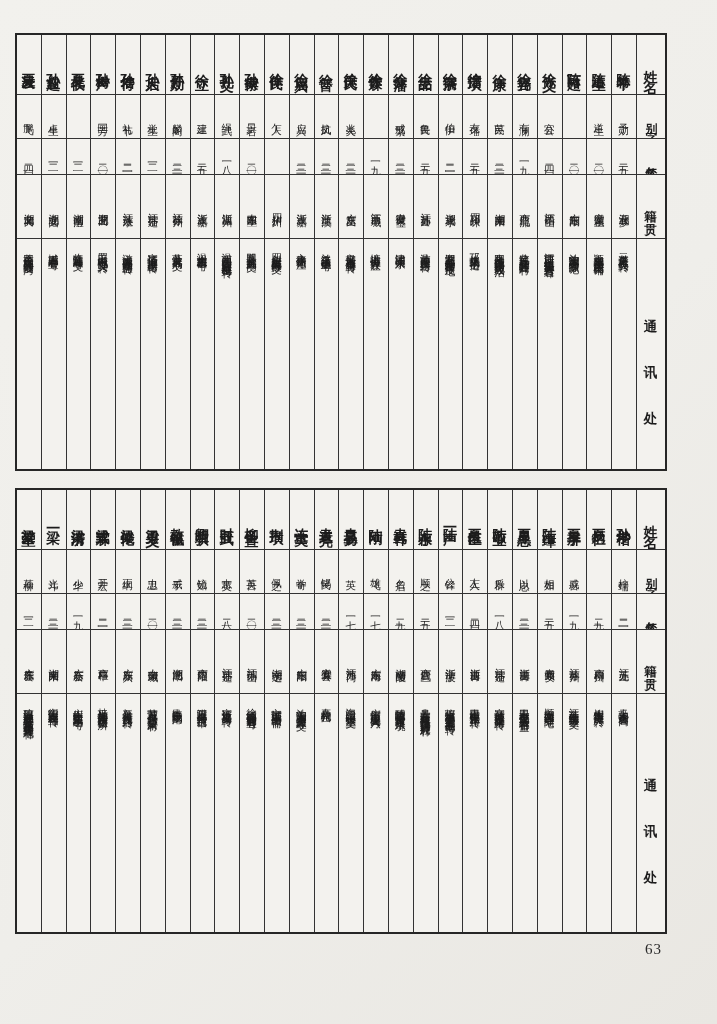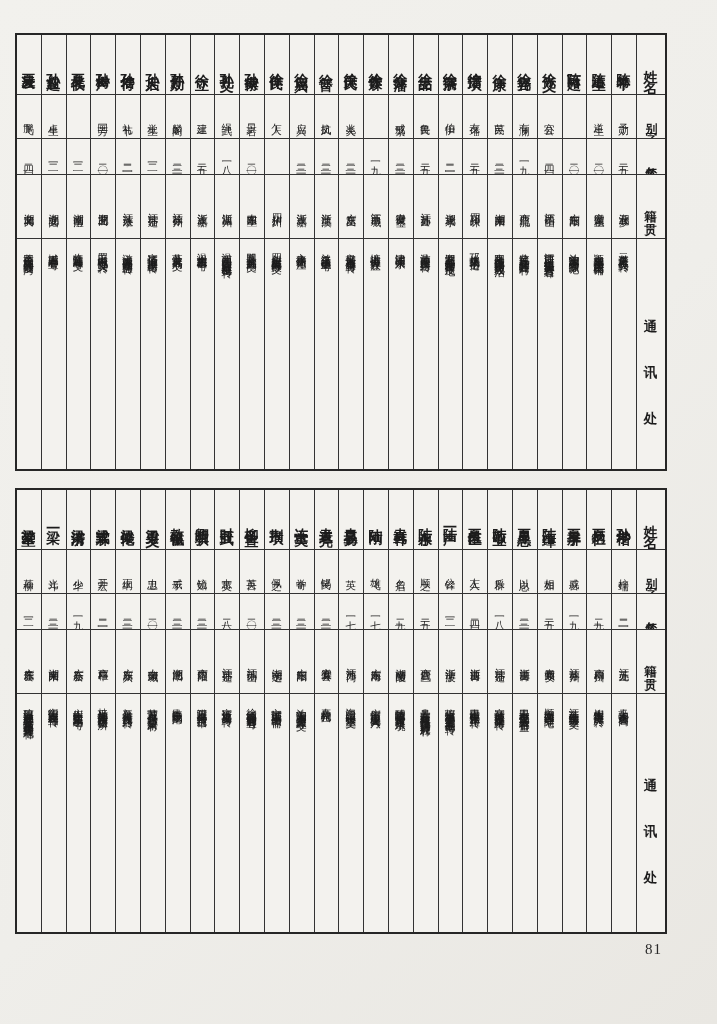--- a/index.html
+++ b/index.html
@@ -429,13 +429,13 @@
   </div>
     <div class="col">
     <div class="cell r-name">梁萃堂</div>
     <div class="cell r-courtesy">慕柳</div>
     <div class="cell r-age">二一</div>
     <div class="cell r-native">广东儋县</div>
     <div class="cell r-addr">琼州海口港和源号转儋县峨蔓市和生堂转寿地林</div>
   </div>
   </div>
 
-<div class="page-number">81</div>
+<div class="page-number">63</div>
 
 </body></html>

